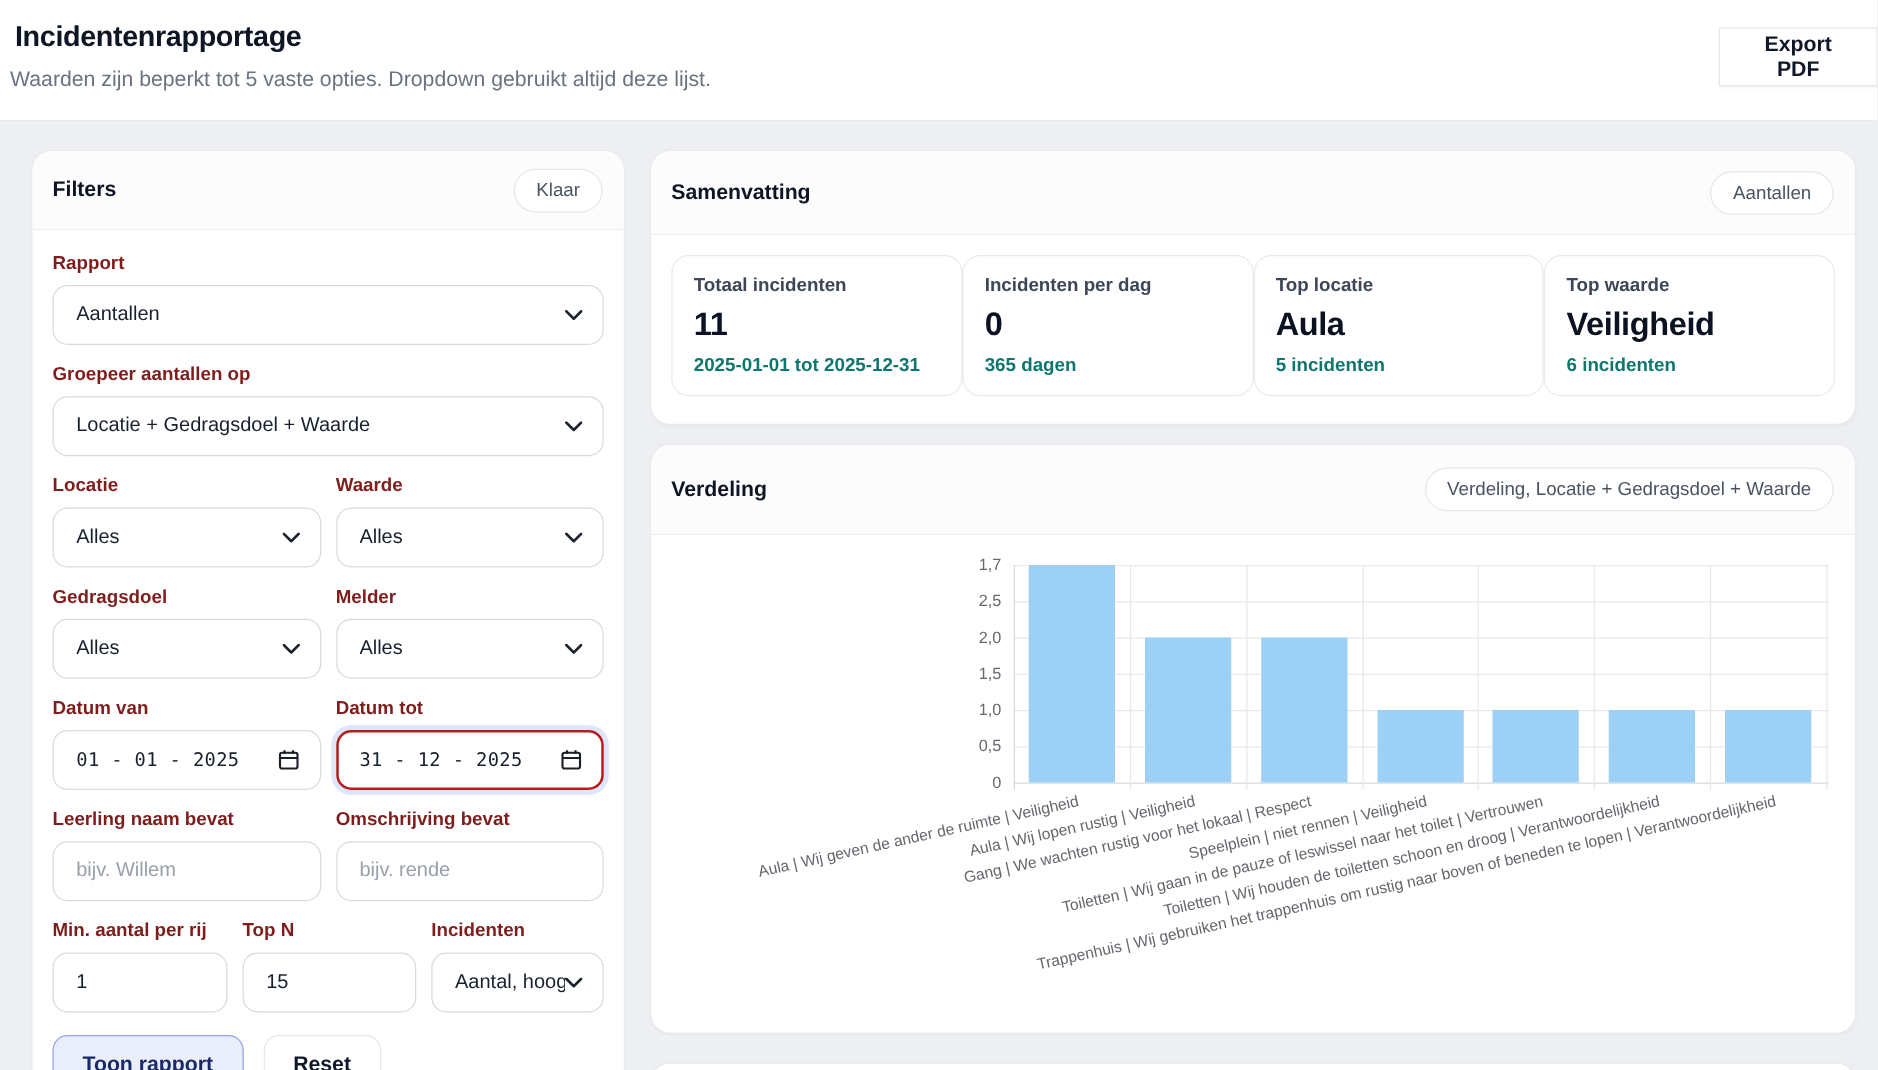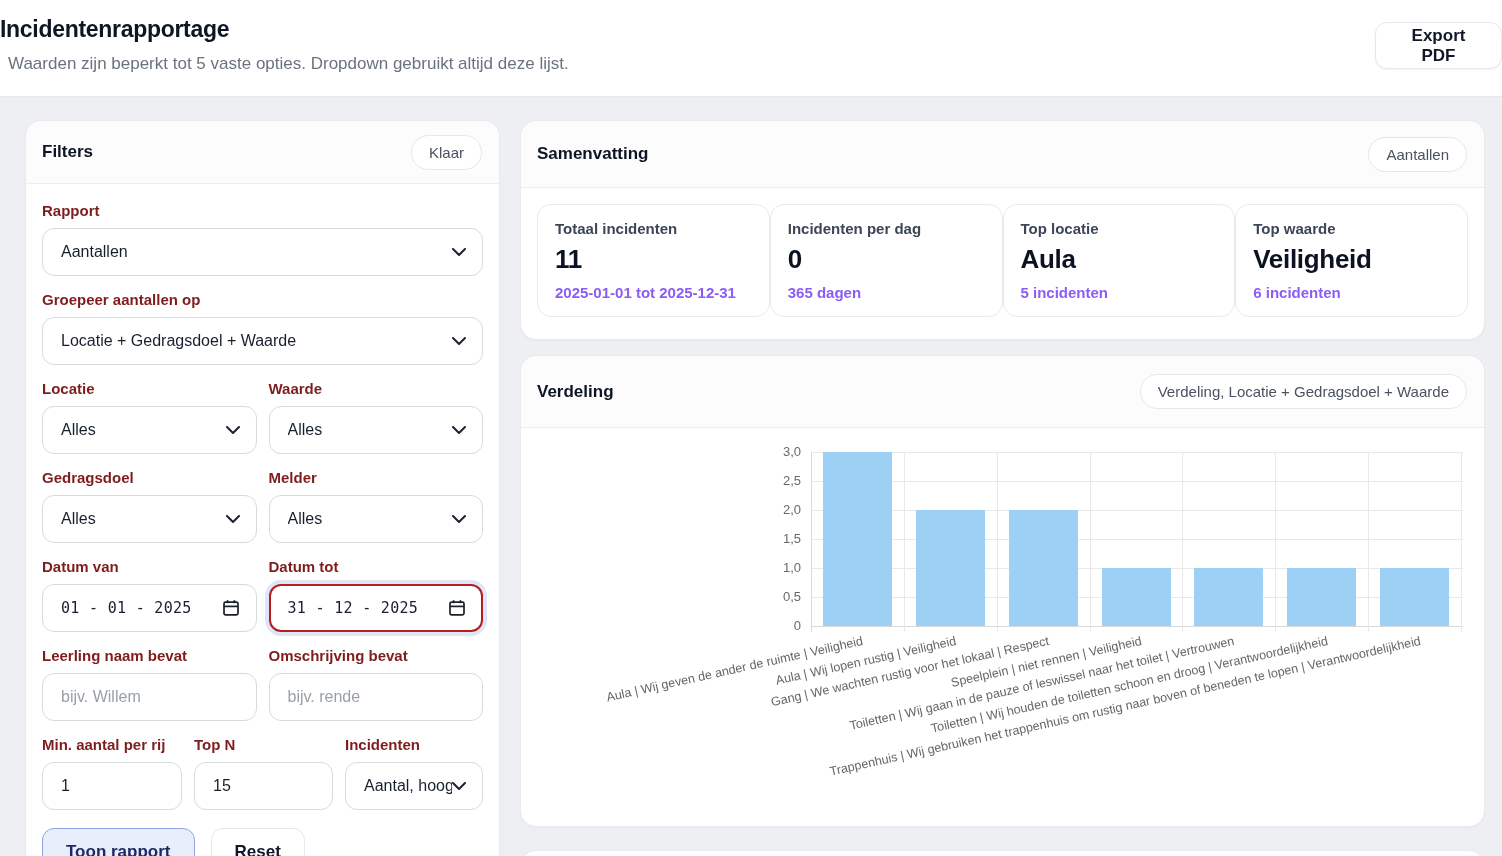--- a/index.html
+++ b/index.html
@@ -7,26 +7,26 @@
   body {
     width:1502px; height:856px; overflow:hidden; position:relative;
     background:#edeff3;
     font-family:"Liberation Sans","DejaVu Sans",sans-serif;
     color:#18202e;
   }
 
   
   .page-header { position:absolute; left:0; top:0; width:1502px; height:97px;
     background:#ffffff; border-bottom:1px solid #e7e9ee; }
-  .page-title { position:absolute; left:0; top:16px; margin:0;
+  .page-title { position:absolute; left:12px; top:16px; margin:0;
     font-size:23px; font-weight:bold; color:#0e1523; letter-spacing:-0.3px; }
   .page-subtitle { position:absolute; left:8px; top:54px; margin:0;
     font-size:17px; color:#6b7280; }
   .export-btn { position:absolute; left:1375px; top:22px; height:47px;
-    padding:0 27px; background:#fff; border:1px solid #e5e7eb; border-radius:12px;
+    padding:0 27px; background:#fff; border:1px solid #e5e7eb; border-radius:0;
     font-family:inherit; font-size:17px; font-weight:bold; color:#101727;
     box-shadow:0 1px 2px rgba(16,24,40,.05); cursor:pointer; }
 
   
   .card { position:absolute; background:#fff; border:1px solid #e8eaee;
     border-radius:16px; box-shadow:0 1px 2px rgba(16,24,40,.03); }
   .card-head { display:flex; align-items:center; justify-content:space-between;
     padding:0 17px 0 16px; border-bottom:1px solid #eceef2;
     background:#fcfcfd; border-radius:16px 16px 0 0; }
   .card-title { font-size:17px; font-weight:bold; color:#0d1424; }
@@ -66,21 +66,21 @@
     font-size:17px; font-weight:bold; color:#1b2a66; cursor:pointer; }
   .btn-secondary { height:48px; padding:0 23px; background:#fff;
     border:1px solid #e4e7ec; border-radius:12px; font-family:inherit;
     font-size:17px; font-weight:bold; color:#0f1828; cursor:pointer; }
 
   
   .summary-body { padding:16px; display:flex; }
   .stat-card { flex:1; border:1px solid #e8eaee; border-radius:14px; padding:15px 17px; background:#fff; }
   .stat-label { font-size:15px; font-weight:bold; color:#3d4657; margin-bottom:7px; }
   .stat-value { font-size:26px; font-weight:bold; color:#0b1322; letter-spacing:-0.3px; margin-bottom:9px; }
-  .stat-sub { font-size:15px; font-weight:bold; color:#8b5cf6; }
+  .stat-sub { font-size:15px; font-weight:bold; color:#0f766e; }
 
   
   .chart-region { position:absolute; left:0; top:72px; width:965px; height:400px; }
   .hgrid { position:absolute; height:1px; background:#e9e9e9; }
   .hgrid.zero { background:#d9d9d9; }
   .vgrid { position:absolute; width:1px; background:#e9e9e9; }
   .vgrid.axis { background:#d9d9d9; }
   .bar { position:absolute; }
   .ytick { position:absolute; font-size:13px; color:#66696e; }
   .xtick { position:absolute; font-size:12.5px; color:#63666b; white-space:nowrap;
@@ -270,21 +270,21 @@
       <div class="ytick" style="right: 685px; top: 161px;">0,5</div>
       <div class="hgrid" style="left: 290px; top: 140px; width: 652px;"></div>
       <div class="ytick" style="right: 685px; top: 132px;">1,0</div>
       <div class="hgrid" style="left: 290px; top: 111px; width: 652px;"></div>
       <div class="ytick" style="right: 685px; top: 103px;">1,5</div>
       <div class="hgrid" style="left: 290px; top: 82px; width: 652px;"></div>
       <div class="ytick" style="right: 685px; top: 74px;">2,0</div>
       <div class="hgrid" style="left: 290px; top: 53px; width: 652px;"></div>
       <div class="ytick" style="right: 685px; top: 45px;">2,5</div>
       <div class="hgrid" style="left: 290px; top: 24px; width: 652px;"></div>
-      <div class="ytick" style="right: 685px; top: 16px;">3,0</div>
+      <div class="ytick" style="right: 685px; top: 16px;">1,7</div>
       <div class="vgrid axis" style="left: 290px; top: 24px; height: 180px;"></div>
       <div class="vgrid" style="left: 382.857px; top: 24px; height: 180px;"></div>
       <div class="vgrid" style="left: 475.714px; top: 24px; height: 180px;"></div>
       <div class="vgrid" style="left: 568.571px; top: 24px; height: 180px;"></div>
       <div class="vgrid" style="left: 661.429px; top: 24px; height: 180px;"></div>
       <div class="vgrid" style="left: 754.286px; top: 24px; height: 180px;"></div>
       <div class="vgrid" style="left: 847.143px; top: 24px; height: 180px;"></div>
       <div class="vgrid" style="left: 940px; top: 24px; height: 180px;"></div>
       <div class="bar" style="left: 301.929px; top: 24px; width: 69px; height: 174px; background: rgb(156, 208, 244);"></div>
       <div class="bar" style="left: 394.786px; top: 82px; width: 69px; height: 116px; background: rgb(156, 208, 244);"></div>

